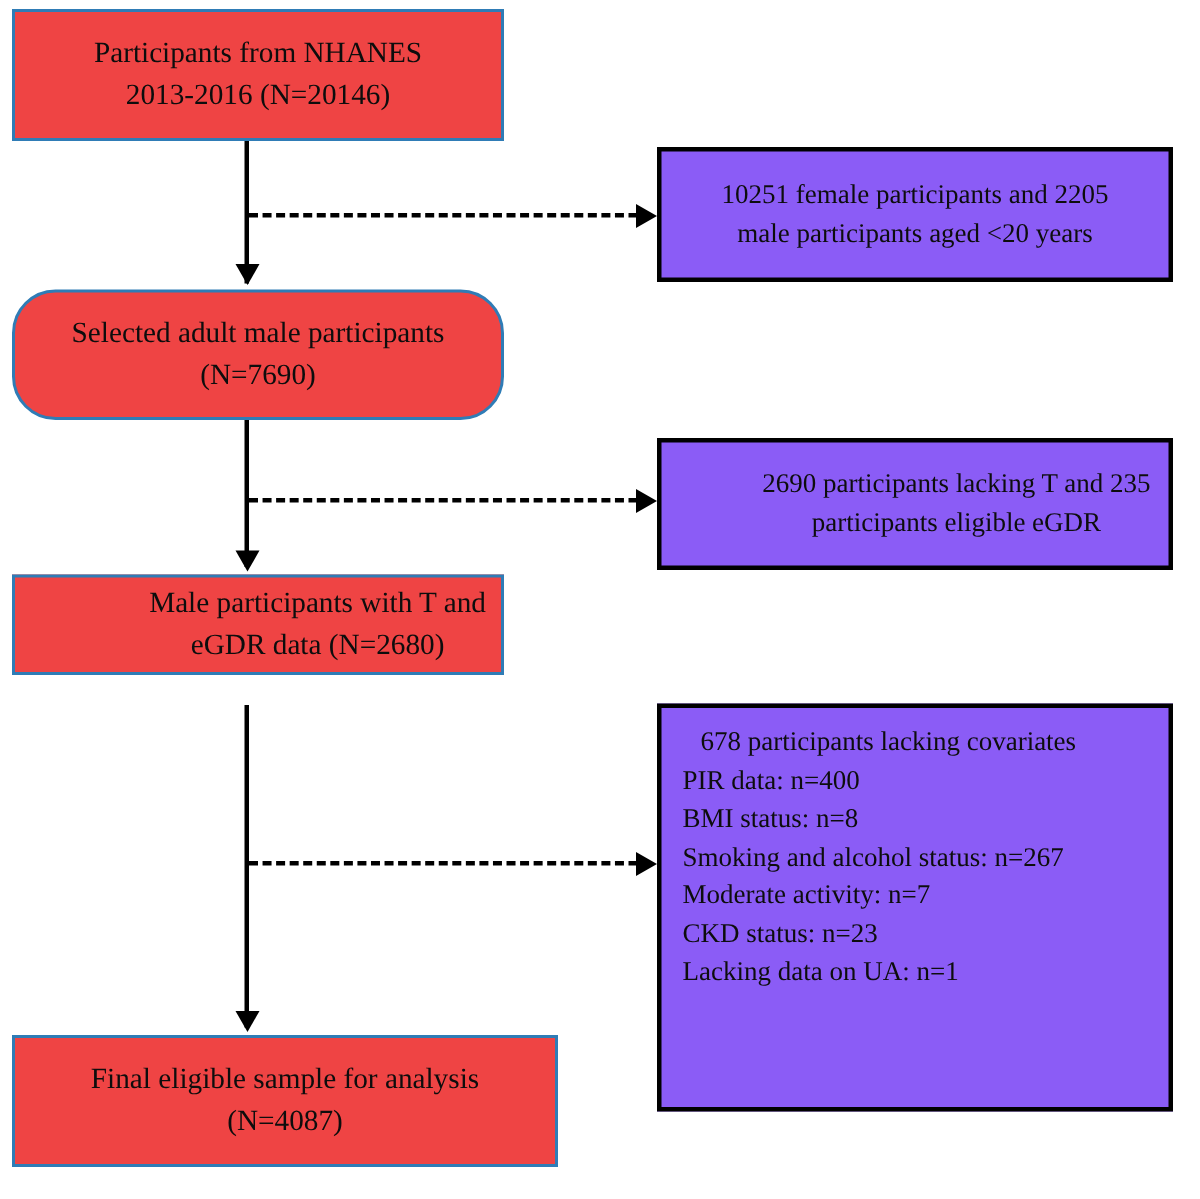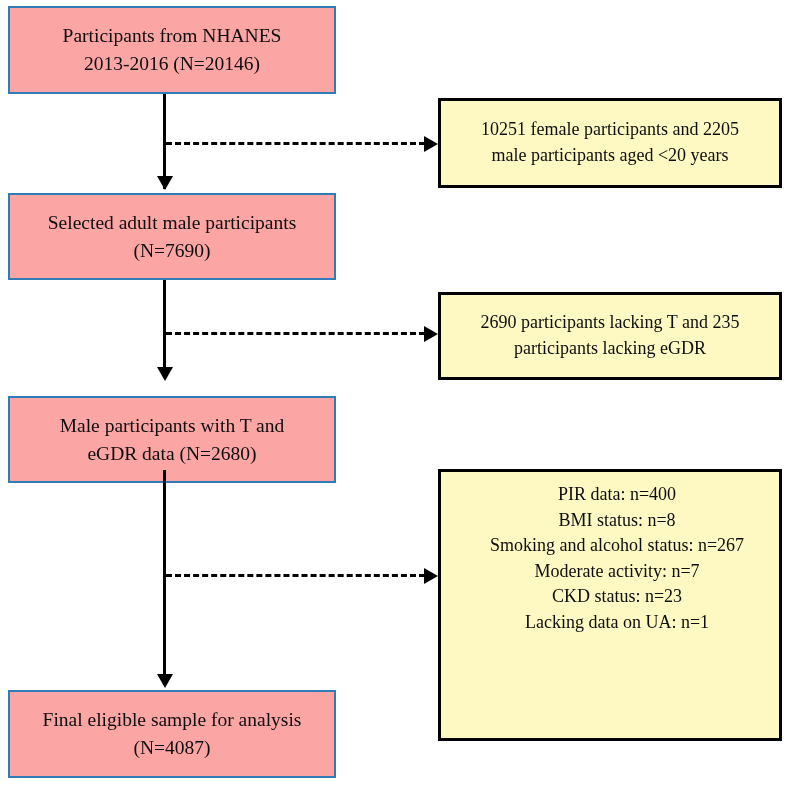--- a/index.html
+++ b/index.html
@@ -13,38 +13,38 @@
     height: 799px;
     background: #ffffff;
     overflow: hidden;
     font-family: "Liberation Serif", "DejaVu Serif", serif;
   }
 
   
   .node {
     position: absolute;
     box-sizing: border-box;
-    background: #fca5a5;
+    background: #ef4444;
     border: 2px solid #2f7cb6;
     display: flex;
     align-items: center;
     justify-content: center;
     text-align: center;
     color: #0d0d0d;
     font-size: 19.5px;
     line-height: 1.42;
     padding: 2px 10px;
   }
   .node .txt { display: block; }
 
   
   .note {
     position: absolute;
     box-sizing: border-box;
-    background: #fef9c3;
+    background: #8b5cf6;
     border: 3px solid #000000;
     color: #0d0d0d;
     font-size: 18px;
     line-height: 1.42;
   }
   .note.centered {
     display: flex;
     align-items: center;
     justify-content: center;
     text-align: center;
@@ -55,21 +55,20 @@
     text-align: left;
   }
   .note.listbox .head {
     display: block;
     padding-left: 12px;
     white-space: nowrap;
   }
   .note.listbox .li {
     display: block;
     white-space: nowrap;
-    text-align: center;
   }
 
   
   .vline {
     position: absolute;
     width: 3px;
     background: #000000;
   }
   .arrow-down {
     position: absolute;
@@ -111,62 +110,63 @@
   <div class="dash" style="left:166px; top:142px; width:259px;"></div>
   <div class="arrow-right" style="left:424px; top:136px;"></div>
 
   <div class="note centered" style="left:438px; top:98px; width:344px; height:90px;">
     <div>
       <span>10251 female participants and 2205</span><br>
       <span>male participants aged &lt;20 years</span>
     </div>
   </div>
 
-  <div class="node" style="left:8px; top:193px; width:328px; height:87px;">
+  <div class="node" style="left:8px; top:193px; width:328px; height:87px;border-radius:29px;">
     <div>
       <span class="txt">Selected adult male participants</span>
       <span class="txt">(N=7690)</span>
     </div>
   </div>
 
   <div class="vline" style="left:163px; top:280px; height:98px;"></div>
   <div class="arrow-down" style="left:157px; top:367px;"></div>
 
   <div class="dash" style="left:166px; top:332px; width:259px;"></div>
   <div class="arrow-right" style="left:424px; top:326px;"></div>
 
-  <div class="note centered" style="left:438px; top:292px; width:344px; height:88px;">
+  <div class="note centered" style="left:438px; top:292px; width:344px; height:88px;justify-content:flex-end;">
     <div>
       <span>2690 participants lacking T and 235</span><br>
-      <span>participants lacking eGDR</span>
+      <span>participants eligible eGDR</span>
     </div>
   </div>
 
-  <div class="node" style="left:8px; top:396px; width:328px; height:87px;">
+  <div class="node" style="left:8px; top:383px; width:328px; height:67px;justify-content:flex-end;">
     <div>
       <span class="txt">Male participants with T and</span>
       <span class="txt">eGDR data (N=2680)</span>
     </div>
   </div>
 
   <div class="vline" style="left:163px; top:470px; height:215px;"></div>
   <div class="arrow-down" style="left:157px; top:674px;"></div>
 
   <div class="dash" style="left:166px; top:574px; width:259px;"></div>
   <div class="arrow-right" style="left:424px; top:568px;"></div>
 
   <div class="note listbox" style="left:438px; top:469px; width:344px; height:272px;">
+    <span class="head">678 participants lacking covariates</span>
     <span class="li">PIR data: n=400</span>
     <span class="li">BMI status: n=8</span>
     <span class="li">Smoking and alcohol status: n=267</span>
     <span class="li">Moderate activity: n=7</span>
     <span class="li">CKD status: n=23</span>
     <span class="li">Lacking data on UA: n=1</span>
   </div>
 
-  <div class="node" style="left:8px; top:690px; width:328px; height:88px;">
+  <div class="node" style="left:8px; top:690px; width:364px; height:88px;">
     <div>
       <span class="txt">Final eligible sample for analysis</span>
       <span class="txt">(N=4087)</span>
     </div>
   </div>
 
 </div>
 
 </body></html>

